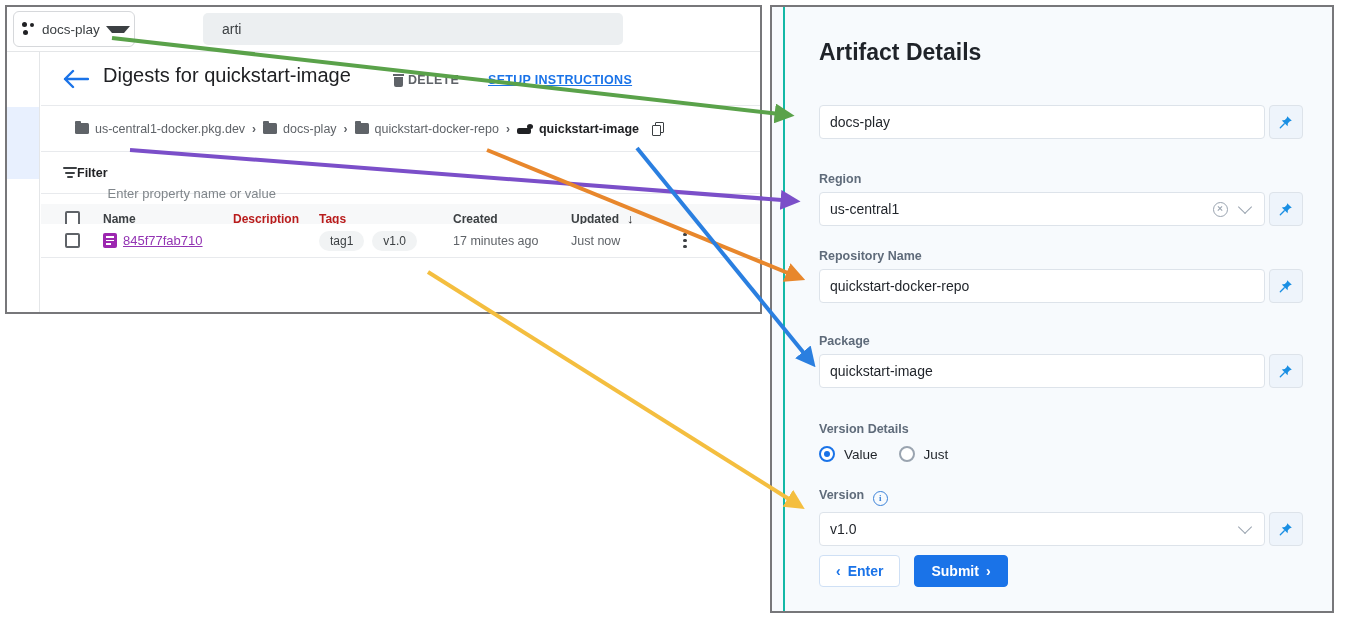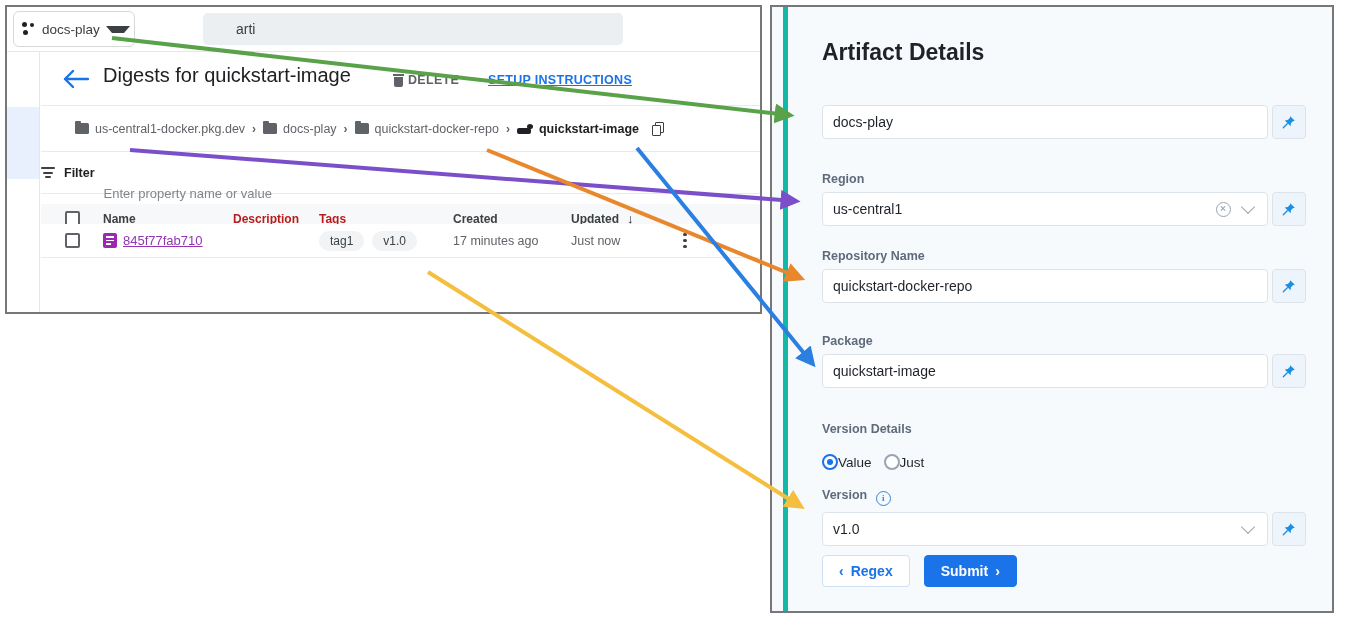--- a/index.html
+++ b/index.html
@@ -36,21 +36,21 @@
   .dots-icon i:nth-child(1){width:5px;height:5px;left:0px;top:0px;}
   .dots-icon i:nth-child(2){width:4px;height:4px;left:8px;top:1px;}
   .dots-icon i:nth-child(3){width:5px;height:5px;left:1px;top:8px;}
   .caret-down{
     width:0;height:0;border-left:6px solid transparent;border-right:6px solid transparent;
     border-top:7px solid #3c4043;flex:0 0 12px;
   }
   #search-box{
     position:absolute;left:196px;top:6px;width:420px;height:32px;
     background:#eceff1;border-radius:5px;
-    display:flex;align-items:center;padding-left:33px;box-sizing:border-box;
+    display:flex;align-items:center;padding-left:19px;box-sizing:border-box;
     font-size:14px;color:#3c4043;cursor:text;
   }
 
   
   #rail{
     position:absolute;left:0;top:45px;width:33px;bottom:0;
     background:#fff;border-right:1px solid #e4e6e8;box-sizing:border-box;
   }
   #rail-selected{position:absolute;left:0;top:55px;right:0;height:72px;background:#e8f0fe;}
 
@@ -99,21 +99,21 @@
   .docker-icon .body{position:absolute;left:0;bottom:1px;width:14px;height:6px;background:#202124;border-radius:2px;}
   .docker-icon .fin{position:absolute;right:0;top:1px;width:6px;height:5px;background:#202124;border-radius:50% 50% 40% 40%;}
   .copy-icon{width:13px;height:14px;position:relative;margin-left:6px;cursor:pointer;flex:0 0 13px;}
   .copy-icon .b1{position:absolute;left:3px;top:0;width:9px;height:11px;border:1.6px solid #3c4043;border-radius:1px;box-sizing:border-box;}
   .copy-icon .b2{position:absolute;left:0;top:3px;width:9px;height:11px;border:1.6px solid #3c4043;border-radius:1px;box-sizing:border-box;background:#fff;}
 
   
   #filter-row{
     position:absolute;left:0;top:100px;right:0;height:42px;
     border-bottom:1px solid #e8eaed;box-sizing:border-box;
-    display:flex;align-items:center;gap:9px;
+    display:flex;align-items:center;padding-left:22px;
   }
   .filter-icon{width:14px;height:11px;position:relative;flex:0 0 14px;}
   .filter-icon i{position:absolute;left:0;height:2px;background:#3c4043;border-radius:1px;display:block;}
   .filter-icon i:nth-child(1){top:0;width:14px;}
   .filter-icon i:nth-child(2){top:4.5px;width:10px;left:2px;}
   .filter-icon i:nth-child(3){top:9px;width:6px;left:4px;}
   #filter-label{font-size:12.5px;font-weight:bold;color:#202124;}
   #filter-placeholder{font-size:13px;color:#80868b;cursor:text;margin-top:41px;}
 
   
@@ -160,21 +160,21 @@
 
   
   #details-panel{
     left:770px;top:5px;width:564px;height:608px;
     background:#f7fafd;
     border:2px solid #77777a;
     box-sizing:border-box;
   }
   #details-inner{
     position:absolute;left:11px;top:0;right:0;bottom:0;
-    border-left:5px solid #14b8a6;box-sizing:border-box;
+    border-left:2px solid #14b8a6;box-sizing:border-box;
   }
   #panel-title{
     position:absolute;left:34px;top:32px;font-size:23px;font-weight:bold;color:#1f2329;
   }
   .field-group{position:absolute;left:34px;width:484px;}
   .field-label{font-size:12.5px;font-weight:bold;color:#5f6b7a;margin-bottom:6px;}
   .field-row{display:flex;align-items:stretch;height:34px;}
   .field-input{
     flex:1;background:#fff;border:1px solid #dde3ea;border-radius:4px;
     display:flex;align-items:center;padding:0 10px;box-sizing:border-box;
@@ -192,21 +192,21 @@
   }
   .clear-icon:before,.clear-icon:after{
     content:"";position:absolute;left:2.6px;top:5px;width:6px;height:1.2px;background:#9aa4b0;
   }
   .clear-icon:before{transform:rotate(45deg);}
   .clear-icon:after{transform:rotate(-45deg);}
   .chev{
     width:9px;height:9px;border-right:1.6px solid #9aa4b0;border-bottom:1.6px solid #9aa4b0;
     transform:rotate(45deg);margin-bottom:4px;margin-right:4px;cursor:pointer;flex:0 0 9px;
   }
-  .radio-row{display:flex;align-items:center;margin-top:18px;}
+  .radio-row{display:flex;align-items:center;gap:9px;margin-top:10px;}
   .radio{
     width:16px;height:16px;border-radius:50%;border:2.4px solid #9aa4b0;box-sizing:border-box;cursor:pointer;
     position:relative;flex:0 0 16px;background:#fff;
   }
   .radio.on{border-color:#1a73e8;}
   .radio.on:after{
     content:"";position:absolute;left:2.6px;top:2.6px;width:6px;height:6px;border-radius:50%;background:#1a73e8;
   }
   .radio-label{font-size:13.5px;color:#1f2329;margin-right:12px;}
   .info-icon{
@@ -439,21 +439,21 @@
             <path d="M8.2 1.2 L12.8 5.8 L10.9 6.2 L8.9 8.2 L8.6 11.2 L2.8 5.4 L5.8 5.1 L7.8 3.1 Z" fill="#1a8fe3"></path>
             <path d="M5.3 8.7 L1.3 12.7" stroke="#1a8fe3" stroke-width="1.3" stroke-linecap="round"></path>
           </svg>
         </div>
       </div>
     </div>
 
     <div id="btn-row">
       <div class="btn" id="back-button">
         <span>‹</span>
-        <span>Regex</span>
+        <span>Enter</span>
       </div>
       <div class="btn" id="submit-button">
         <span>Submit</span>
         <span>›</span>
       </div>
     </div>
 
   </div>
 </div>
 

